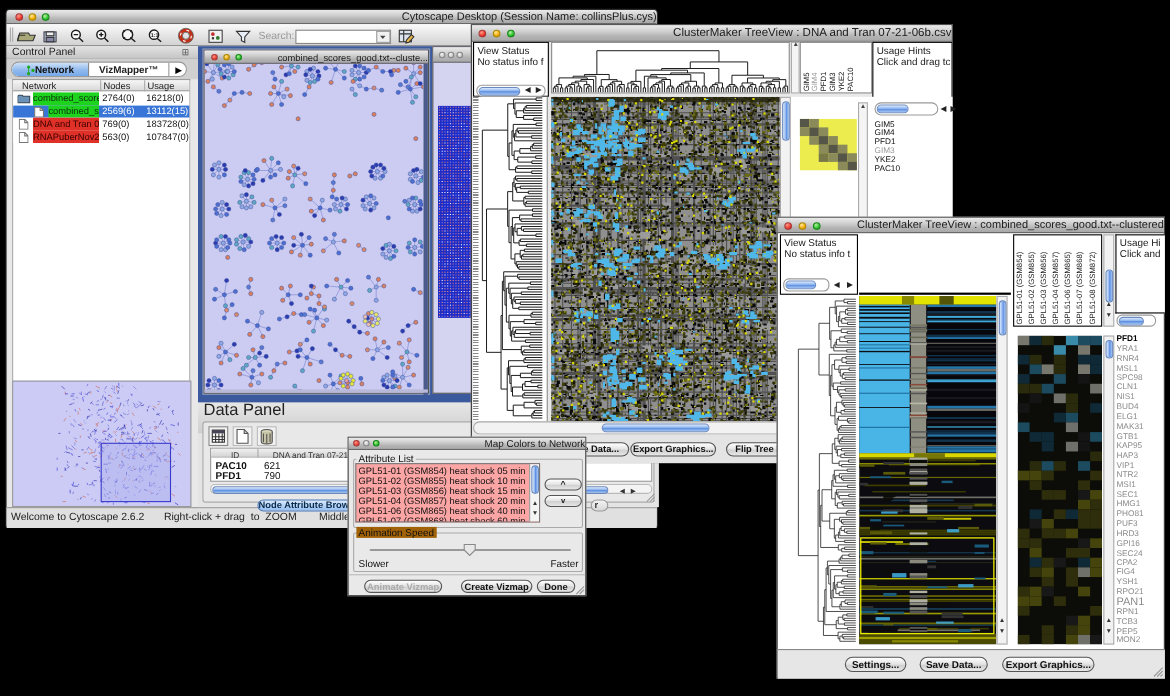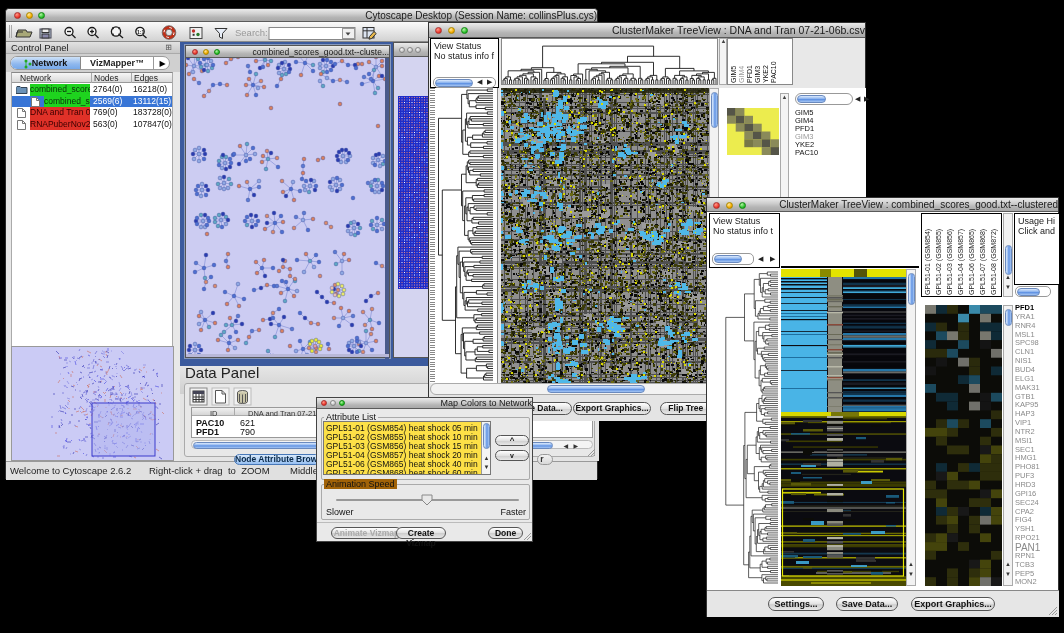--- a/index.html
+++ b/index.html
@@ -82,21 +82,21 @@
           <line x1="3" y1="2" x2="3" y2="8" stroke="#2a2" stroke-width="0.8"></line>
         </svg>
         <div class="a" style="left:70px;top:0;width:72px;height:14px;font-size:9px;font-weight:bold;color:#222;text-align:center;line-height:13px">VizMapper™</div>
         <div class="a" style="left:142px;top:0;width:18px;height:14px;border-left:1px solid #999;font-size:8px;text-align:center;line-height:13px;color:#000">▶</div>
       </div>
     </div>
     <div class="a" style="left:5px;top:63px;width:162px;height:282px;background:#fff;border:1px solid #aaa;border-top:1px solid #888">
       <div class="a" style="left:0;top:0;width:100%;height:10px;background:linear-gradient(#f6f6f6,#d9d9d9);border-bottom:1px solid #999;font-size:8.5px;color:#222">
         <span style="position:absolute;left:8px">Network</span>
         <span style="position:absolute;left:82px">Nodes</span>
-        <span style="position:absolute;left:122px">Edges</span>
+        <span style="position:absolute;left:122px">Usage</span>
         <span style="position:absolute;left:79px;top:0;width:1px;height:10px;background:#aaa"></span>
         <span style="position:absolute;left:119px;top:0;width:1px;height:10px;background:#aaa"></span>
       </div>
       <div class="a" style="left:0;top:11px;width:100%;height:11.5px;background:#fff;font-size:8.5px;line-height:11.5px">
         <svg class="a" style="left:4px;top:2px" width="12" height="8">
           <path d="M0 7.5 V1.5 L1 0.5 H4 L5 1.5 H11 V7.5 Z" fill="#6a92b8" stroke="#345"></path>
         </svg>
         <span style="position:absolute;left:18px;top:0;width:60px;height:11.5px;background:#1ed31e;color:#0a300a;overflow:hidden;white-space:nowrap">combined_scores_</span>
         <span style="position:absolute;left:81px;color:#111">2764(0)</span>
         <span style="position:absolute;left:121px;color:#111">16218(0)</span>
@@ -763,20 +763,24 @@
       <span style="position:absolute;left:0.5px;top:-1px;font-size:6px;color:#444">▲</span>
     </div>
     <div class="a" style="left:298px;top:15px;width:66px;height:47px;background:#fff;border:1px solid #888">
       <div class="vtx a" style="left:2px;bottom:1px;font-size:7px;color:#111;height:45px">GIM5</div>
       <div class="vtx a" style="left:10px;bottom:1px;font-size:7px;color:#999;height:45px">GIM4</div>
       <div class="vtx a" style="left:18px;bottom:1px;font-size:7px;color:#111;height:45px">PFD1</div>
       <div class="vtx a" style="left:26px;bottom:1px;font-size:7px;color:#111;height:45px">GIM3</div>
       <div class="vtx a" style="left:34px;bottom:1px;font-size:7px;color:#111;height:45px">YKE2</div>
       <div class="vtx a" style="left:42px;bottom:1px;font-size:7px;color:#111;height:45px">PAC10</div>
     </div>
+    <div class="pn a" style="left:364px;top:15px;width:73px;height:54px;font-size:9px">
+      <div style="margin:2px 0 0 3px">Usage Hints</div>
+      <div style="margin:0 0 0 3px;white-space:nowrap">Click and drag tc</div>
+    </div>
     <div class="a" style="left:1px;top:65px;width:68px;height:295px;background:#fff;border-right:1px solid #888;overflow:hidden">
       <div class="a" style="left:0;top:0;width:5px;height:100%;background:repeating-linear-gradient(#888 0 1px,#fff 1px 2.4px)"></div>
       <svg width="68" height="295" viewBox="0 0 68 295" style="position:absolute;left:0;top:0;">
         <path d="M63.0 1.0H57.3V3.3H63.0M63.0 7.9H48.4V10.2H63.0M48.4 9.0H47.2V12.5H63.0M47.2 10.7H46.0V14.7H63.0M63.0 19.3H55.2V21.6H63.0M63.0 17.0H46.0V20.5H55.2M46.0 12.7H39.3V18.8H46.0M63.0 5.6H38.1V15.8H39.3M57.3 2.1H36.9V10.7H38.1M63.0 23.9H57.3V26.2H63.0M63.0 30.8H41.4V33.1H63.0M63.0 28.5H40.2V31.9H41.4M63.0 35.4H53.3V37.7H63.0M40.2 30.2H39.0V36.5H53.3M39.0 33.4H37.8V40.0H63.0M57.3 25.1H36.6V36.7H37.8M63.0 42.2H55.1V44.5H63.0M55.1 43.4H53.9V46.8H63.0M53.9 45.1H52.4V49.1H63.0M52.4 47.1H42.6V51.4H63.0M63.0 53.7H57.0V56.0H63.0M63.0 58.3H53.5V60.6H63.0M57.0 54.8H40.7V59.4H53.5M42.6 49.3H37.4V57.1H40.7M36.6 30.9H35.4V53.2H37.4M63.0 62.9H39.9V65.2H63.0M63.0 67.4H53.4V69.7H63.0M39.9 64.0H38.7V68.6H53.4M35.4 42.0H32.8V66.3H38.7M36.9 6.4H31.6V54.2H32.8M63.0 74.3H39.9V76.6H63.0M63.0 72.0H38.7V75.5H39.9M63.0 81.2H43.0V83.5H63.0M63.0 85.8H50.3V88.1H63.0M43.0 82.3H39.7V86.9H50.3M63.0 78.9H38.5V84.6H39.7M38.7 73.8H37.3V81.8H38.5M63.0 90.4H47.4V92.7H63.0M63.0 94.9H48.6V97.2H63.0M48.6 96.1H47.4V99.5H63.0M47.4 91.5H46.2V97.8H47.4M37.3 77.8H36.1V94.7H46.2M63.0 101.8H54.1V104.1H63.0M63.0 106.4H54.1V108.7H63.0M63.0 111.0H43.6V113.3H63.0M54.1 107.5H42.4V112.1H43.6M63.0 120.1H45.9V122.4H63.0M63.0 117.9H44.0V121.3H45.9M63.0 124.7H57.2V127.0H63.0M44.0 119.6H40.1V125.9H57.2M63.0 115.6H38.2V122.7H40.1M63.0 129.3H43.1V131.6H63.0M63.0 133.9H48.5V136.2H63.0M43.1 130.5H41.9V135.0H48.5M38.2 119.1H37.0V132.8H41.9M42.4 109.8H35.8V125.9H37.0M63.0 138.5H46.7V140.8H63.0M63.0 143.1H45.3V145.4H63.0M45.3 144.2H44.1V147.6H63.0M46.7 139.6H42.9V145.9H44.1M63.0 154.5H41.7V156.8H63.0M63.0 152.2H40.5V155.7H41.7M63.0 149.9H39.3V153.9H40.5M42.9 142.8H38.1V151.9H39.3M35.8 117.9H34.6V147.4H38.1M54.1 103.0H32.7V132.6H34.6M36.1 86.2H31.5V117.8H32.7M63.0 163.7H41.8V166.0H63.0M63.0 161.4H40.6V164.8H41.8M63.0 168.3H52.2V170.6H63.0M63.0 172.9H49.9V175.1H63.0M63.0 177.4H43.9V179.7H63.0M63.0 186.6H43.0V188.9H63.0M63.0 184.3H38.5V187.7H43.0M63.0 182.0H37.3V186.0H38.5M63.0 191.2H41.6V193.5H63.0M37.3 184.0H36.1V192.3H41.6M43.9 178.6H34.9V188.2H36.1M49.9 174.0H33.7V183.4H34.9M52.2 169.4H32.5V178.7H33.7M63.0 195.8H53.9V198.1H63.0M53.9 196.9H52.7V200.3H63.0M63.0 204.9H57.0V207.2H63.0M63.0 202.6H46.4V206.1H57.0M63.0 214.1H51.9V216.4H63.0M63.0 211.8H38.7V215.2H51.9M38.7 213.5H37.5V218.7H63.0M63.0 209.5H36.3V216.1H37.5M63.0 221.0H47.7V223.3H63.0M36.3 212.8H35.1V222.1H47.7M46.4 204.4H33.9V217.5H35.1M52.7 198.6H32.7V210.9H33.9M32.5 174.0H30.3V204.8H32.7M40.6 163.1H29.1V189.4H30.3M63.0 159.1H27.9V176.3H29.1M63.0 225.6H51.6V227.8H63.0M63.0 230.1H46.3V232.4H63.0M46.3 231.3H45.1V234.7H63.0M51.6 226.7H43.9V233.0H45.1M27.9 167.7H26.7V229.8H43.9M63.0 237.0H47.5V239.3H63.0M47.5 238.2H46.3V241.6H63.0M63.0 243.9H49.6V246.2H63.0M63.0 248.5H54.3V250.8H63.0M54.3 249.6H53.1V253.0H63.0M53.1 251.3H43.1V255.3H63.0M63.0 257.6H52.7V259.9H63.0M63.0 262.2H58.9V264.5H63.0M52.7 258.8H47.3V263.4H58.9M47.3 261.1H45.0V266.8H63.0M63.0 269.1H46.5V271.4H63.0M46.5 270.2H45.3V273.7H63.0M45.0 263.9H35.9V272.0H45.3M43.1 253.3H34.7V267.9H35.9M49.6 245.0H33.5V260.6H34.7M46.3 239.9H32.3V252.8H33.5M63.0 278.3H57.6V280.5H63.0M63.0 276.0H56.4V279.4H57.6M56.4 277.7H46.4V282.8H63.0M63.0 285.1H55.9V287.4H63.0M55.9 286.3H54.7V289.7H63.0M54.7 288.0H53.5V292.0H63.0M46.4 280.3H36.6V290.0H53.5M32.3 246.4H31.1V285.1H36.6M26.7 198.8H25.5V265.7H31.1M31.5 102.0H12.3V232.3H25.5M31.6 30.3H8.5V167.1H12.3" stroke="#1a1a1a" fill="none" stroke-width="0.9"></path>
       </svg>
     </div>
     <div class="a" style="left:72px;top:65px;width:208px;height:295px;overflow:hidden">
       <svg width="208" height="295" viewBox="0 0 208 295" style="position:absolute;left:0;top:0;">
         <rect width="208" height="295" fill="#8f8f8f"></rect>
         <path d="M168 0h1v295h-1zM43 0h1v295h-1zM115 0h1v295h-1zM40 0h1v295h-1zM32 0h1v295h-1zM97 0h1v295h-1zM147 0h1v295h-1zM40 0h1v295h-1zM110 0h1v295h-1zM54 0h1v295h-1zM18 0h1v295h-1zM196 0h1v295h-1zM194 0h1v295h-1zM84 0h1v295h-1zM64 0h1v295h-1zM163 0h1v295h-1zM130 0h1v295h-1zM113 0h1v295h-1zM149 0h1v295h-1zM186 0h1v295h-1zM159 0h1v295h-1zM24 0h1v295h-1zM18 0h1v295h-1zM155 0h1v295h-1zM26 0h1v295h-1zM192 0h1v295h-1zM38 0h1v295h-1zM3 0h1v295h-1zM39 0h1v295h-1zM83 0h1v295h-1zM100 0h1v295h-1zM79 0h1v295h-1zM44 0h1v295h-1zM85 0h1v295h-1zM51 0h1v295h-1zM181 0h1v295h-1zM171 0h1v295h-1zM184 0h1v295h-1zM64 0h1v295h-1zM206 0h1v295h-1zM147 0h1v295h-1zM61 0h1v295h-1zM83 0h1v295h-1zM182 0h1v295h-1zM3 0h1v295h-1zM40 0h1v295h-1zM60 0h1v295h-1zM70 0h1v295h-1zM136 0h1v295h-1zM81 0h1v295h-1zM192 0h1v295h-1zM175 0h1v295h-1zM78 0h1v295h-1zM24 0h1v295h-1zM176 0h1v295h-1zM111 0h1v295h-1zM109 0h1v295h-1zM104 0h1v295h-1zM88 0h1v295h-1zM186 0h1v295h-1zM165 0h1v295h-1zM110 0h1v295h-1zM144 0h1v295h-1zM60 0h1v295h-1zM10 0h1v295h-1zM42 0h1v295h-1zM64 0h1v295h-1zM90 0h1v295h-1zM99 0h1v295h-1zM129 0h1v295h-1zM0 254h208v1h-208zM0 202h208v1h-208zM0 35h208v1h-208zM0 151h208v1h-208zM0 250h208v1h-208zM0 67h208v1h-208zM0 80h208v1h-208zM0 228h208v1h-208zM0 244h208v1h-208zM0 240h208v1h-208zM0 101h208v1h-208zM0 64h208v1h-208zM0 216h208v1h-208zM0 234h208v1h-208zM0 238h208v1h-208zM0 82h208v1h-208zM0 246h208v1h-208zM0 91h208v1h-208zM0 198h208v1h-208zM0 69h208v1h-208zM0 130h208v1h-208zM0 165h208v1h-208zM0 292h208v1h-208zM0 255h208v1h-208zM0 289h208v1h-208zM0 201h208v1h-208zM0 162h208v1h-208zM0 56h208v1h-208zM0 268h208v1h-208zM0 151h208v1h-208zM0 43h208v1h-208zM0 240h208v1h-208zM0 115h208v1h-208zM0 203h208v1h-208zM0 224h208v1h-208zM0 227h208v1h-208zM0 162h208v1h-208zM0 143h208v1h-208zM0 57h208v1h-208zM0 78h208v1h-208zM0 99h208v1h-208zM0 69h208v1h-208zM0 63h208v1h-208zM0 294h208v1h-208zM0 177h208v1h-208zM0 98h208v1h-208zM0 117h208v1h-208zM0 14h208v1h-208zM0 233h208v1h-208zM0 175h208v1h-208zM0 174h208v1h-208zM0 178h208v1h-208zM0 180h208v1h-208zM0 292h208v1h-208zM0 25h208v1h-208zM0 55h208v1h-208zM0 86h208v1h-208zM0 251h208v1h-208zM0 273h208v1h-208zM0 24h208v1h-208zM0 199h208v1h-208zM0 234h208v1h-208zM0 18h208v1h-208zM0 76h208v1h-208zM0 199h208v1h-208zM0 252h208v1h-208zM0 114h208v1h-208zM0 65h208v1h-208zM0 295h208v1h-208zM0 166h208v1h-208zM0 76h208v1h-208zM0 169h208v1h-208zM0 20h208v1h-208zM0 6h208v1h-208zM0 274h208v1h-208zM0 201h208v1h-208zM0 274h208v1h-208zM0 191h208v1h-208zM0 54h208v1h-208zM0 254h208v1h-208zM0 173h208v1h-208zM0 62h208v1h-208zM0 211h208v1h-208zM0 67h208v1h-208zM0 286h208v1h-208zM0 211h208v1h-208zM0 2h208v1h-208zM0 162h208v1h-208zM0 87h208v1h-208zM0 152h208v1h-208z" fill="#111" opacity="0.5"></path>
@@ -1320,21 +1324,21 @@
       </svg>
     </div>
   </div>
 <div class="a" style="left:316px;top:397px;width:217px;height:145px;background:#e9e9e9;border:1px solid #444">
     <div class="tb a" style="left:0;top:0;width:100%;height:11px;font-size:9px;line-height:11px">Map Colors to Network</div>
     <span class="tl tlr" style="left:4px;top:5.5px;width:6px;height:6px"></span>
     <span class="tl tlx" style="left:13px;top:5.5px;width:6px;height:6px"></span>
     <span class="tl tlg" style="left:22px;top:5.5px;width:6px;height:6px"></span>
     <div class="a" style="left:4px;top:19px;width:209px;height:63px;border:1px solid #aaa;border-radius:2px"></div>
     <div class="a" style="left:7px;top:14px;background:#e9e9e9;font-size:9px;color:#111;padding:0 2px">Attribute List</div>
-    <div class="a" style="left:6px;top:23px;width:168px;height:54px;background:#fde047;border:1px solid #777;font-size:8.5px;color:#111;overflow:hidden">
+    <div class="a" style="left:6px;top:23px;width:168px;height:54px;background:#fca5a5;border:1px solid #777;font-size:8.5px;color:#111;overflow:hidden">
       <div class="a" style="left:2px;top:1px;white-space:nowrap">GPL51-01 (GSM854) heat shock 05 min</div>
       <div class="a" style="left:2px;top:10px;white-space:nowrap">GPL51-02 (GSM855) heat shock 10 min</div>
       <div class="a" style="left:2px;top:19px;white-space:nowrap">GPL51-03 (GSM856) heat shock 15 min</div>
       <div class="a" style="left:2px;top:28px;white-space:nowrap">GPL51-04 (GSM857) heat shock 20 min</div>
       <div class="a" style="left:2px;top:37px;white-space:nowrap">GPL51-06 (GSM865) heat shock 40 min</div>
       <div class="a" style="left:2px;top:46px;white-space:nowrap">GPL51-07 (GSM868) heat shock 60 min</div>
     </div>
     <div class="a" style="left:164px;top:24px;width:9px;height:52px;background:#f4f4f4;border-left:1px solid #999">
       <div class="thV" style="left:0.5px;top:0.5px;width:7px;height:26px"></div>
       <span style="position:absolute;left:1.5px;top:33px;font-size:6px;color:#333">▲</span>
@@ -1345,18 +1349,18 @@
     <div class="a" style="left:4px;top:86px;width:209px;height:36px;border:1px solid #aaa;border-radius:2px"></div>
     <div class="a" style="left:7px;top:81px;background:#a16207;font-size:9px;color:#111;padding:0 2px">Animation Speed</div>
     <div class="a" style="left:19px;top:101px;width:183px;height:2px;background:#999;border-radius:1px"></div>
     <svg class="a" style="left:104px;top:96px" width="12" height="12">
       <path d="M1 1 H11 V6 L6 11 L1 6 Z" fill="#e8e8e8" stroke="#888"></path>
     </svg>
     <div class="a" style="left:9px;top:109px;font-size:9px;color:#111">Slower</div>
     <div class="a" style="right:6px;top:109px;font-size:9px;color:#111">Faster</div>
     <div class="a" style="left:0;top:124px;width:100%;height:20px;border-top:1px solid #bbb">
       <div class="btn" style="left:14px;top:4px;width:71px;height:12px;font-size:8.5px;line-height:10px;color:#aaa">Animate Vizmap</div>
-      <div class="btn" style="left:79px;top:4px;width:50px;height:12px;font-size:8.5px;line-height:10px">Create Vizmap</div>
+      <div class="btn" style="left:102px;top:4px;width:65px;height:12px;font-size:8.5px;line-height:10px">Create Vizmap</div>
       <div class="btn" style="left:171px;top:4px;width:35px;height:12px;font-size:8.5px;line-height:10px">Done</div>
     </div>
     <svg class="a" style="right:0px;bottom:0px" width="9" height="9">
       <path d="M8 1 L1 8 M8 4 L4 8" stroke="#999" stroke-width="1"></path>
     </svg>
   </div>
 </body></html>

